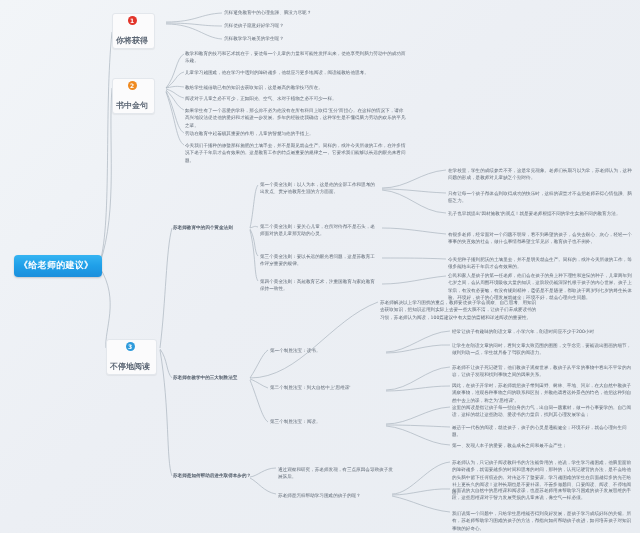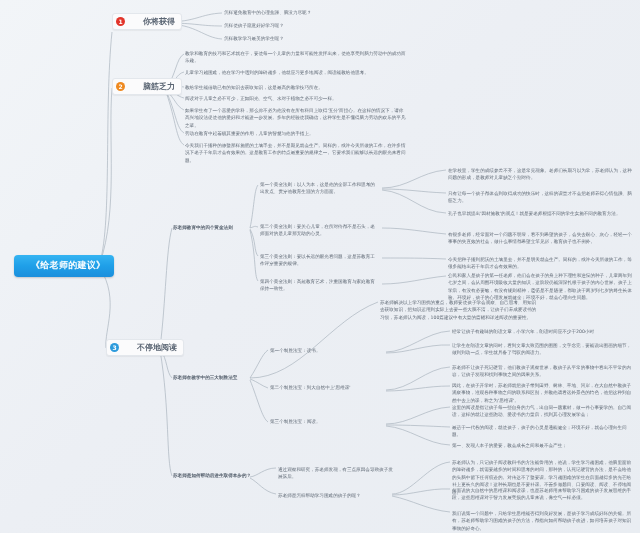--- a/index.html
+++ b/index.html
@@ -12,35 +12,36 @@
   }
   #mindmap{position:absolute;inset:0;}
   svg.links{position:absolute;left:0;top:0;width:640px;height:533px;pointer-events:none;}
   svg.links path{fill:none;stroke:#aab4bf;stroke-width:.7;}
 
   .node{position:absolute;}
 
   
   .root{
     left:14px;top:255px;
-    padding:4px 9px 5px 17px;
+    padding:4px 9px 5px 5px;
     border-radius:4px;
     background:linear-gradient(180deg,#35b4f2 0%,#1f9fe8 50%,#1b8fdc 100%);
     color:#ffffff;font-weight:bold;font-size:9px;letter-spacing:.3px;
     box-shadow:0 1px 2px rgba(0,0,0,.18);
     white-space:nowrap;
   }
 
   
   .lvl1{
-    display:flex;align-items:center;gap:18px;
+    display:flex;align-items:center;gap:10px;
     background:#fbfbfc;border:1px solid #e3e7ec;border-radius:3px;
     padding:2px 6px 2px 3px;white-space:nowrap;
     font-size:8px;font-weight:bold;color:#5a6573;
     box-shadow:0 1px 1px rgba(0,0,0,.05);
+    flex-direction:column;
   }
   .badge{
     width:9px;height:9px;border-radius:50%;
     color:#fff;font-size:6px;font-weight:bold;
     display:flex;align-items:center;justify-content:center;
     line-height:1;flex:0 0 auto;
   }
   .b-red{background:#e2342a;}
   .b-orange{background:#ef8a20;}
   .b-blue{background:#2e9bdc;}
@@ -172,21 +173,21 @@
   <div class="node lvl1 n1">
     <span class="badge b-red">1</span>
     <span>你将获得</span>
   </div>
   <div class="node txt nw q1">怎样避免教育中的心理焦躁、脑没力尽呢？</div>
   <div class="node txt nw q2">怎样使孩子愿意好好学习呢？</div>
   <div class="node txt nw q3">怎样教学学习最美的学生呢？</div>
 
   <div class="node lvl1 n2">
     <span class="badge b-orange">2</span>
-    <span>脑筋乏力</span>
+    <span>书中金句</span>
   </div>
   <div class="node txt g1">教学和教育的技巧和艺术就在于，要使每一个儿童的力量和可能性发挥出来，使他享受到脑力劳动中的成功而乐趣。</div>
   <div class="node txt g2">儿童学习越困难，他在学习中遇到的障碍越多，他就应习更多地阅读，阅读能教给他思考。</div>
   <div class="node txt g3">教给学生能借助已有的知识去获取知识，这是最高的教学技巧所在。</div>
   <div class="node txt g4">阅读对于儿童之必不可少，正如阳光、空气、水对于植物之必不可少一样。</div>
   <div class="node txt g5">如果学生有了一个喜爱的学科，那么你不必为他没有在所有科目上取得'五分'而担心。在这样的情况下，请你高兴地设法促使他的爱好和才能进一步发展。多年的经验使我确信，这种学生是不懂得脑力劳动的欢乐的平凡之辈。</div>
   <div class="node txt g6">劳动在教育中起着极其重要的作用，儿童的智慧与他的手指上。</div>
   <div class="node txt g7">今天我们千播种的修整那样施肥的土壤墨去，并不是期见就会生产。同样的，或许今天所做的工作，在许多情况下老子千年后才会有效果的。这是教育工作的特点最重要的规律之一。它要求我们能够以长远的眼光来看问题。</div>
 
   <div class="node lvl1 n3">

